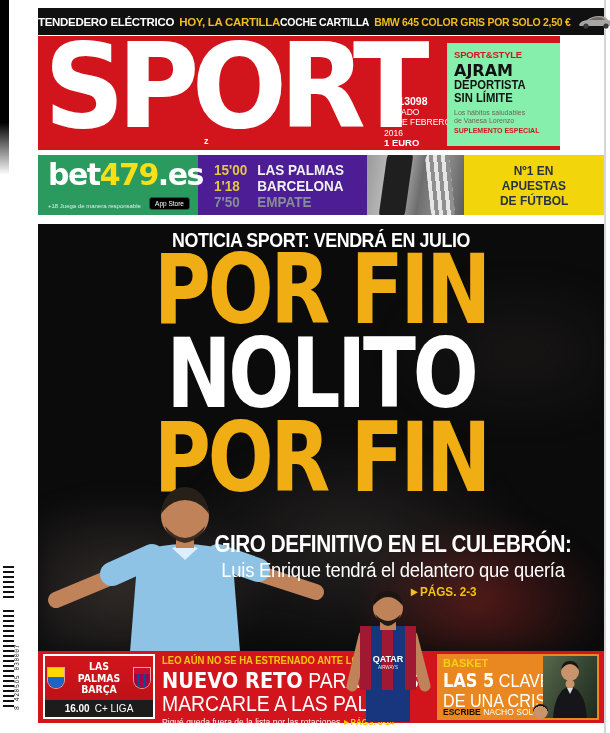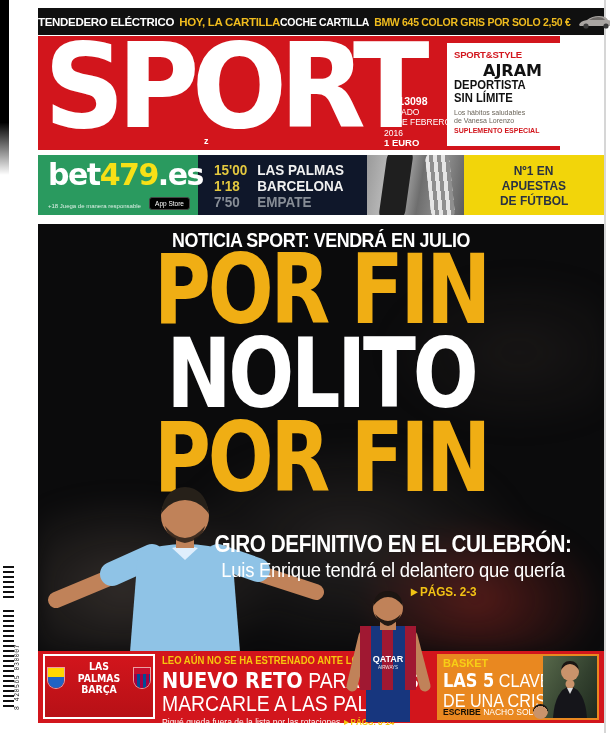--- a/index.html
+++ b/index.html
@@ -23,38 +23,38 @@
   
   .masthead { left:38px; top:36px; width:522px; height:114px; background:#d2151c; overflow:hidden;text-decoration:underline; }
   .logo { position:absolute; left:6px; top:-9px; font-family:"DejaVu Sans", sans-serif; font-weight:bold; font-size:118px; line-height:118px; color:#fff; letter-spacing:-8px; transform:scaleX(.95); transform-origin:left top; }
   .logo-mark { position:absolute; left:166px; top:100px; color:#fff; font-size:9px; font-weight:bold; }
   .issue { position:absolute; left:346px; top:60px; color:#fff; line-height:10.5px; }
   .issue .i1 { font-size:10.5px; font-weight:bold; }
   .issue .i2 { font-size:8.5px; }
   .issue .i5 { font-size:9.5px; font-weight:bold; }
 
   
-  .supp { position:absolute; left:409px; top:7px; width:151px; height:103px; background:#ffffff; padding:6px 5px 5px 7px; overflow:hidden; }
+  .supp { position:absolute; left:409px; top:7px; width:151px; height:103px; background:#86efac; padding:6px 5px 5px 7px; overflow:hidden; }
   .supp-brand { color:#d2151c; font-weight:bold; font-size:9.5px; letter-spacing:-0.2px; }
-  .supp-title { color:#111; font-family:"DejaVu Sans",sans-serif; font-weight:bold; font-size:16px; line-height:17px; margin-top:2px;margin-left:29px; }
+  .supp-title { color:#111; font-family:"DejaVu Sans",sans-serif; font-weight:bold; font-size:16px; line-height:17px; margin-top:2px; }
   .supp-line { color:#111; font-weight:bold; font-size:12.5px; line-height:13px; transform:scaleX(.9); transform-origin:left; }
   .supp-note { color:#6b655a; font-size:7px; line-height:7.5px; margin-top:4px; }
   .supp-foot { color:#d2151c; font-weight:bold; font-size:7px; margin-top:3px; }
   .supp-cover { position:absolute; right:4px; top:4px; width:66px; height:92px; background:linear-gradient(145deg,#d8cdbc,#a89c8d 55%,#7e7468); box-shadow:0 0 0 1px #fff; overflow:hidden; }
   .supp-cover-logo { position:absolute; right:2px; top:1px; color:#d2151c; font-weight:bold; font-size:13px; font-style:italic; text-shadow:0.5px 0.5px 0 #fff; }
   .supp-cover-strip { position:absolute; left:0; bottom:14px; width:100%; height:11px; background:#d2151c; }
 
   
   .bet-bar { left:38px; top:155px; width:566px; height:60px; display:flex; }
   .bet-green { width:160px; background:#2a9a5f; position:relative; flex:none; }
   .bet-logo { position:absolute; left:10px; top:2px; font-family:"DejaVu Sans",sans-serif; font-weight:bold; font-size:30px; letter-spacing:-1.5px; color:#fff; }
   .bet-365 { color:#f7e017; }
   .bet-small { position:absolute; left:10px; bottom:6px; font-size:6px; color:rgba(255,255,255,.85); }
   .bet-badge { position:absolute; right:8px; bottom:5px; background:#000; border:1px solid #444; border-radius:3px; color:#fff; font-size:6.5px; padding:2px 5px; }
-  .bet-odds { width:169px; background:#0f172a; flex:none; padding:7px 0 0 16px; }
+  .bet-odds { width:169px; background:#4c1d95; flex:none; padding:7px 0 0 16px; }
   .odds-row { display:flex; font-weight:bold; font-size:15px; line-height:16px; transform:scaleX(.9); transform-origin:left; white-space:nowrap; }
   .odds-val { width:48px; color:#e3c83f; }
   .odds-team { color:#f0f0f0; }
   .odds-row.muted .odds-val, .odds-row.muted .odds-team { color:#878d96; }
   .odds-photo { width:97px; flex:none; position:relative; overflow:hidden; background:linear-gradient(100deg,#9a9a9a 0%,#c2c2c2 30%,#6e6e6e 55%,#8d8d8d 75%,#5c5c5c 100%); }
   .odds-photo:before { content:""; position:absolute; left:16px; top:-6px; width:26px; height:72px; background:#1f1f1f; transform:skewX(-8deg); border-radius:10px; }
   .odds-photo:after { content:""; position:absolute; right:12px; top:-2px; width:24px; height:66px; background:repeating-linear-gradient(90deg,#e6e6e6 0 4px,#8f8f8f 4px 8px); transform:skewX(6deg); border-radius:8px; }
   .bet-claim { flex:1; background:#f2d50a; display:flex; flex-direction:column; align-items:center; justify-content:center; color:#2a3242; font-weight:bold; font-size:13px; line-height:15px; }
   .bet-claim div { transform:scaleX(.92); }
 
@@ -241,20 +241,24 @@
 
     <div class="match-box">
       <div class="match-teams">
         <div class="crest crest-laspalmas"></div>
         <div class="match-names">
           <div>LAS PALMAS</div>
           <div>BARÇA</div>
         </div>
         <div class="crest crest-barca"></div>
       </div>
+      <div class="match-time">
+        <span class="t">16.00</span>
+        <span>C+ LIGA</span>
+      </div>
     </div>
 
     <div class="mid-story">
       <div class="mid-kicker">LEO AÚN NO SE HA ESTRENADO ANTE LOS CANARIOS</div>
       <div class="mid-h1"><span class="hb">NUEVO RETO</span><span> PARA MESSI:</span></div>
       <div class="mid-h2">MARCARLE A LAS PALMAS</div>
       <div class="mid-note"><span>Piqué queda fuera de la lista por las rotaciones </span><span class="pg">►PÁGS. 8-14</span></div>
     </div>
 
     <div class="basket-box">

